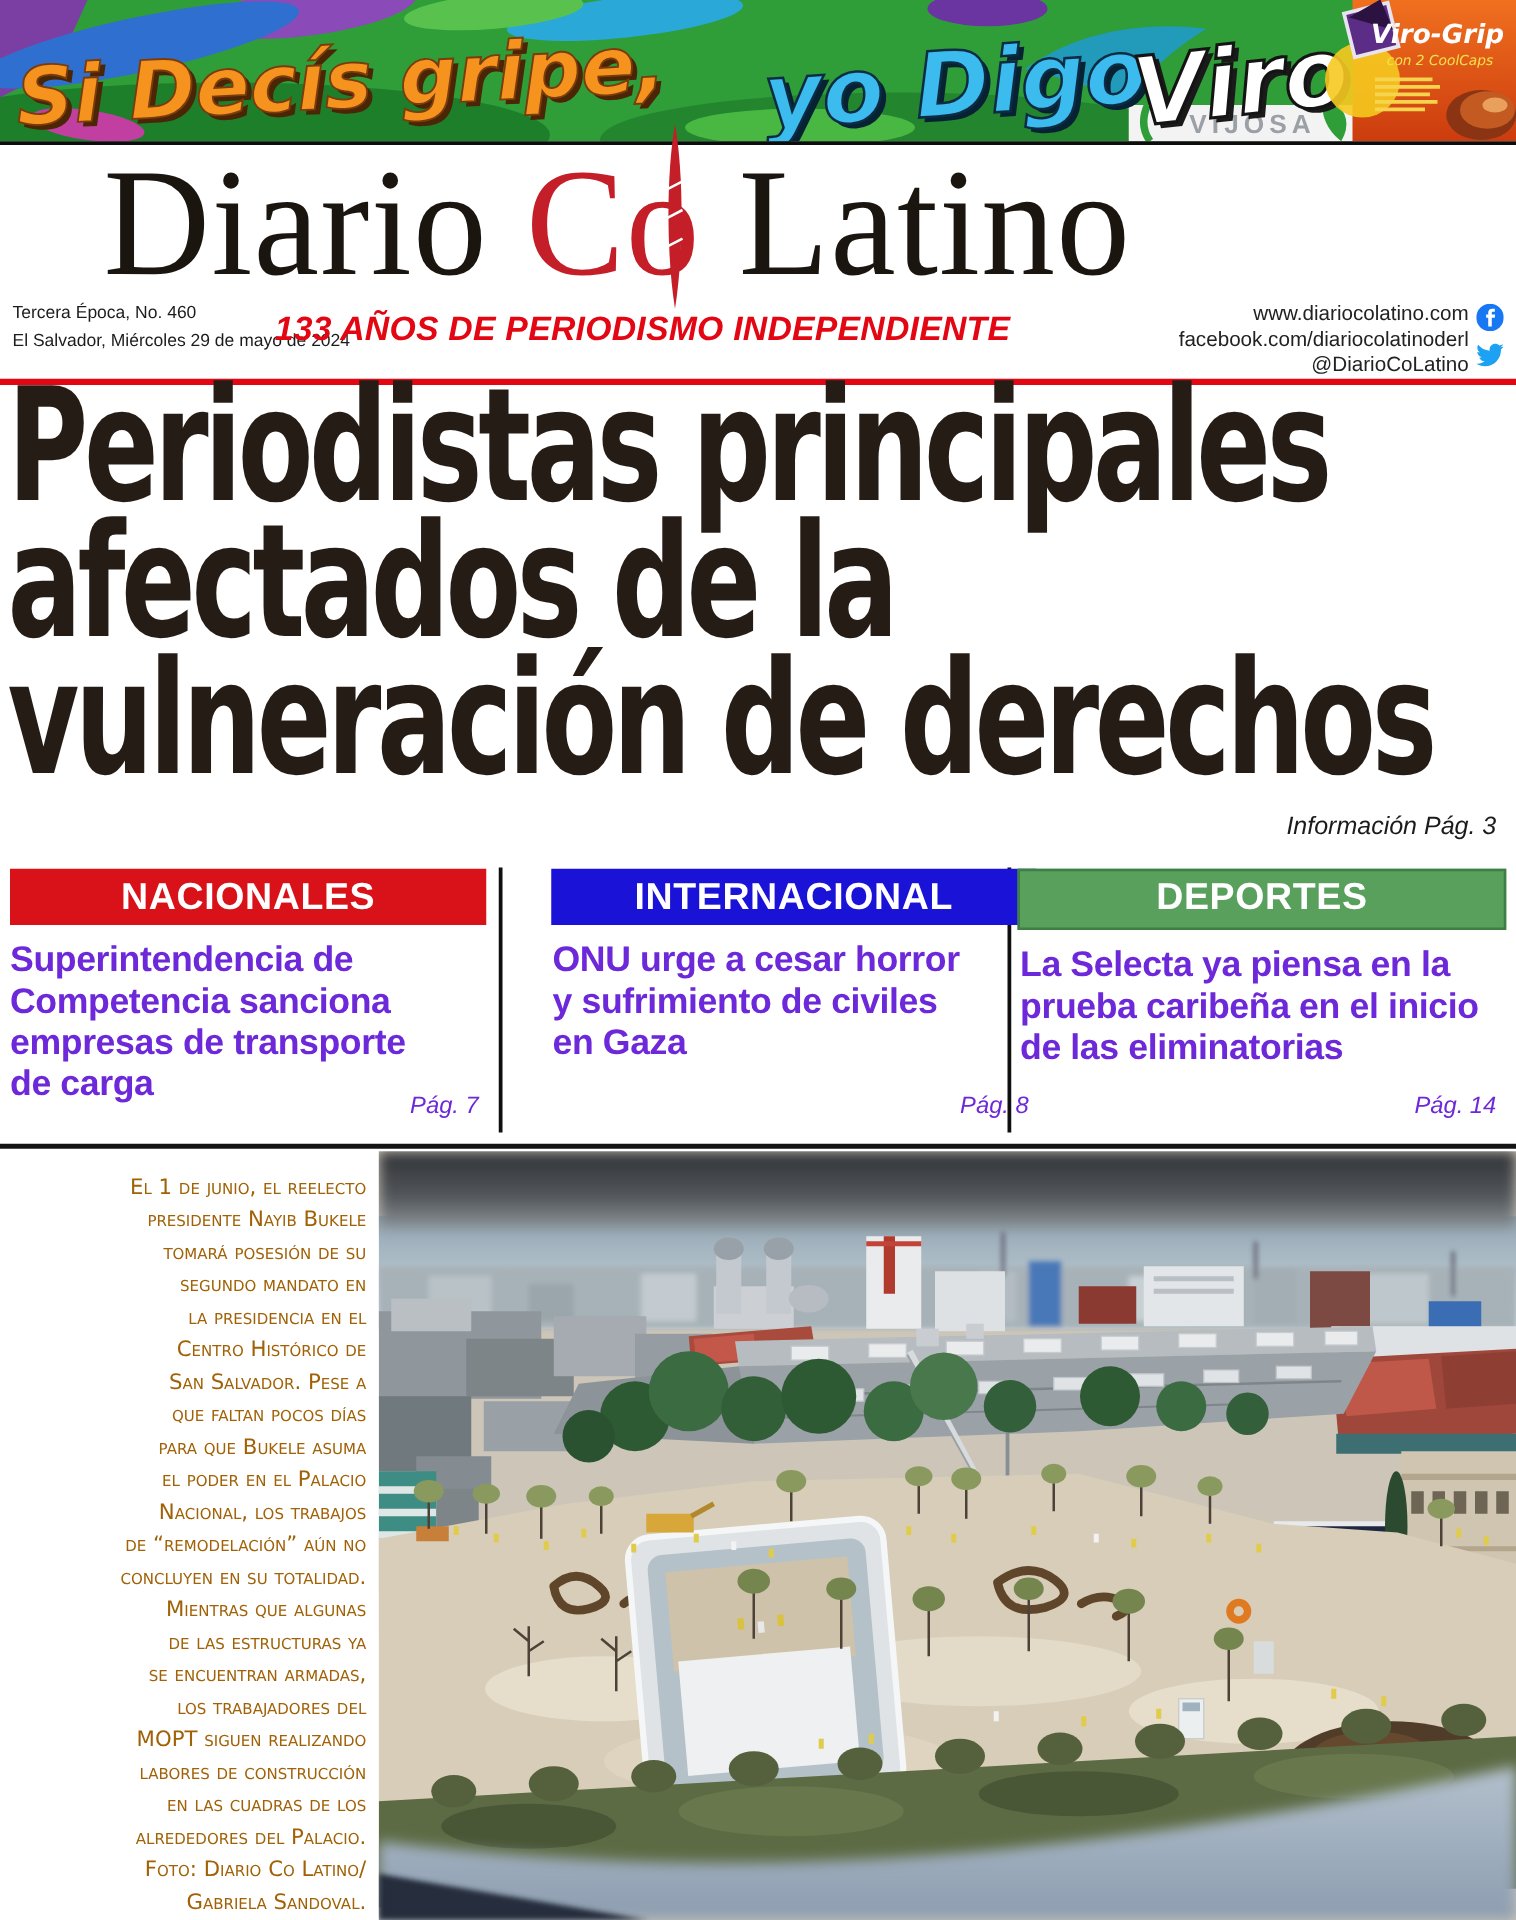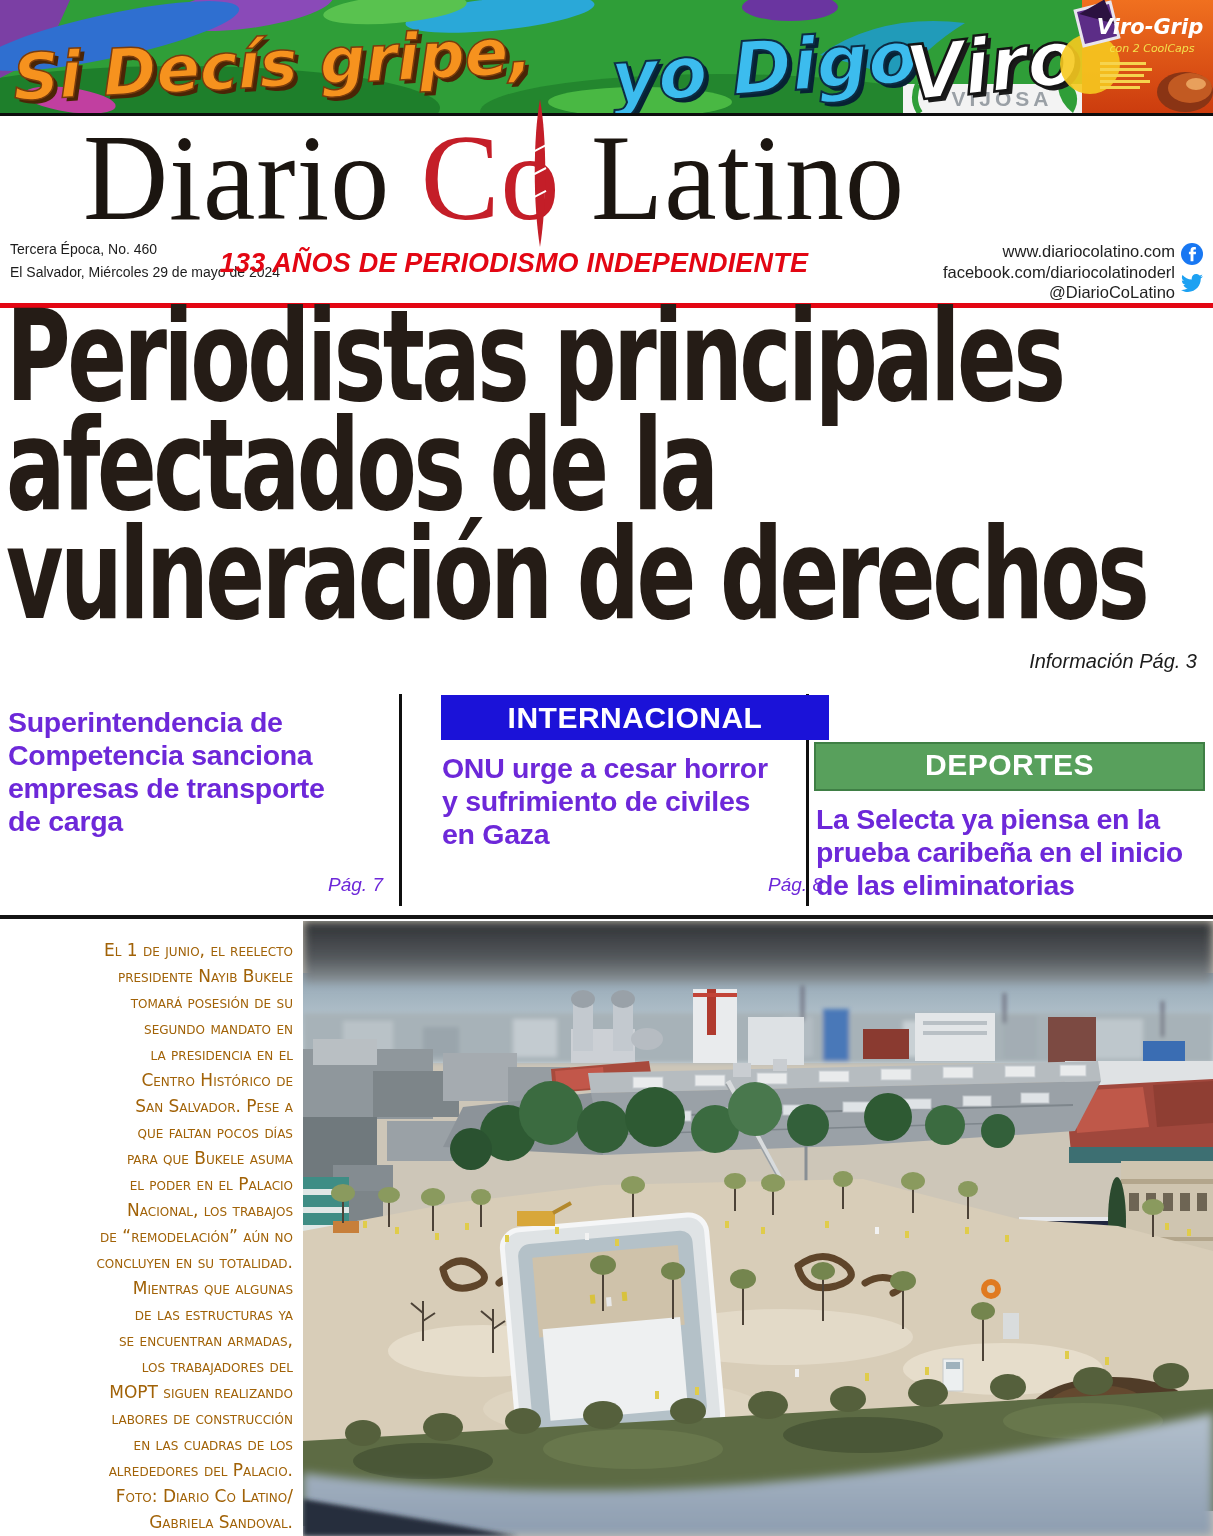--- a/index.html
+++ b/index.html
@@ -143,38 +143,41 @@
     <div class="hl">afectados de la</div>
     <div class="hl">vulneración de derechos</div>
   </div>
   <div id="inforef" class="abs">Información Pág. 3</div>
 
   <div id="sections" class="abs">
     <div class="abs divider" style="left:399px;"></div>
     <div class="abs divider" style="left:806px;"></div>
 
     <div class="abs" style="left:0;top:0;width:399px;height:214px;">
+      <div class="secbar" style="margin: 1px 10px 0px 8px; background: rgb(217, 18, 26);">
+        <span>NACIONALES</span>
+      </div>
       <div class="sechead" style="margin:12px 6px 0 8px;">Superintendencia de
 Competencia sanciona
 empresas de transporte
 de carga</div>
       <div class="pagref">Pág. 7</div>
     </div>
 
     <div class="abs" style="left:402px;top:0;width:404px;height:214px;padding-left:33px;">
       <div class="secbar" style="margin: 1px 10px 0px 6px; background: rgb(27, 18, 216);">
         <span>INTERNACIONAL</span>
       </div>
       <div class="sechead" style="margin:12px 6px 0 7px;">ONU urge a cesar horror
 y sufrimiento de civiles
 en Gaza</div>
       <div class="pagref">Pág. 8</div>
     </div>
 
-    <div class="abs" style="left:809px;top:0;width:404px;height:214px;margin-top:47px;">
+    <div class="abs" style="left:809px;top:0;width:404px;height:214px;">
       <div class="secbar" style="margin: 1px 8px 0px 5px; line-height: 41px; border: 2px solid rgb(63, 127, 69); background: rgb(88, 160, 92);">
         <span>DEPORTES</span>
       </div>
       <div class="sechead" style="margin:12px 4px 0 7px;">La Selecta ya piensa en la
 prueba caribeña en el inicio
 de las eliminatorias</div>
       <div class="pagref">Pág. 14</div>
     </div>
   </div>
 

